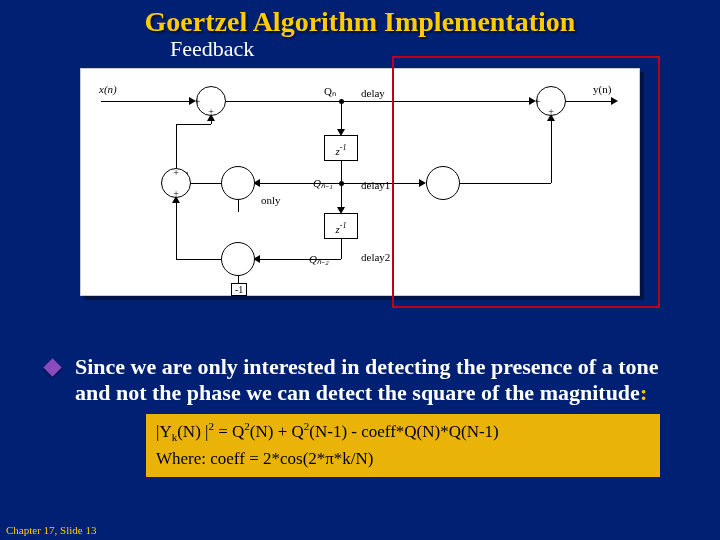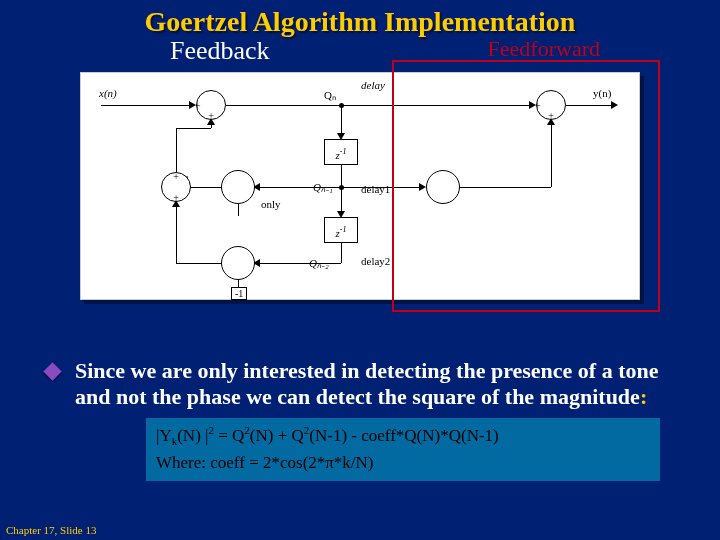--- a/index.html
+++ b/index.html
@@ -20,21 +20,21 @@
     text-shadow: 2px 2px 2px rgba(0,0,0,0.5);
   }
   .subtitles {
     display: flex;
     justify-content: space-between;
     padding: 0 120px 0 170px;
     margin-top: -2px;
   }
   .sub-left {
     color: #fff;
-    font-size: 26px;
+    font-size: 22px;
   }
   .sub-right {
     color: #c00018;
     font-size: 22px;
   }
   .diagram-container {
     position: relative;
     margin: 6px auto 0 auto;
     width: 560px;
     height: 272px;
@@ -112,21 +112,21 @@
     width: 13px; height: 13px;
     background: #8b4bbf;
     transform: rotate(45deg);
     margin-top: 7px;
     margin-right: 16px;
     flex-shrink: 0;
     box-shadow: 1px 1px 2px rgba(0,0,0,0.5);
   }
   .colon-y { color: #ffcc00; }
   .eq-box {
-    background: #0369a1;
+    background: #eab308;
     color: #000;
     margin: 8px 60px 0 146px;
     padding: 6px 10px 8px 10px;
     font-size: 17px;
     position: relative;
   }
   .eq-box .sb { font-size: 11px; vertical-align: sub; }
   .eq-box .sp { font-size: 11px; vertical-align: super; }
   .eq-box .row2 { margin-top: 6px; }
   .footer {
@@ -137,42 +137,41 @@
   }
   .sup-z { font-size: 8px; vertical-align: super; }
 </style>
 </head>
 <body>
 
 <div class="title">Goertzel Algorithm Implementation</div>
 
 <div class="subtitles">
   <div class="sub-left">Feedback</div>
-  <div class="sub-right">Feedforward</div>
 </div>
 
 <div class="diagram-container">
   <div class="dshadow"></div>
   <div class="diagram">
 
     <div class="dlabel" style="left:18px; top:14px; font-style:italic;">x(n)</div>
 
     <div class="line-h" style="left:20px; top:32px; width:90px;"></div>
     <div class="ar ar-r" style="left:108px; top:28px;"></div>
 
     <div class="sum" style="left:115px; top:17px;">
       <span class="plus-l">+</span>
       <span class="plus-b">+</span>
     </div>
 
     <div class="line-h" style="left:145px; top:32px; width:115px;"></div>
 
     <div class="dlabel" style="left:243px; top:14px; ">Qₙ</div>
     <div class="node" style="left:258px; top:30px;"></div>
-    <div class="dlabel" style="left:280px; top:6px;font-style:italic;">delay</div>
+    <div class="dlabel" style="left:280px; top:18px;">delay</div>
 
     <div class="line-h" style="left:260px; top:32px; width:190px;"></div>
     <div class="ar ar-r" style="left:448px; top:28px;"></div>
 
     <div class="sum" style="left:455px; top:17px;">
       <span class="plus-l">+</span>
       <span class="plus-b">+</span>
     </div>
 
     <div class="line-h" style="left:485px; top:32px; width:48px;"></div>

